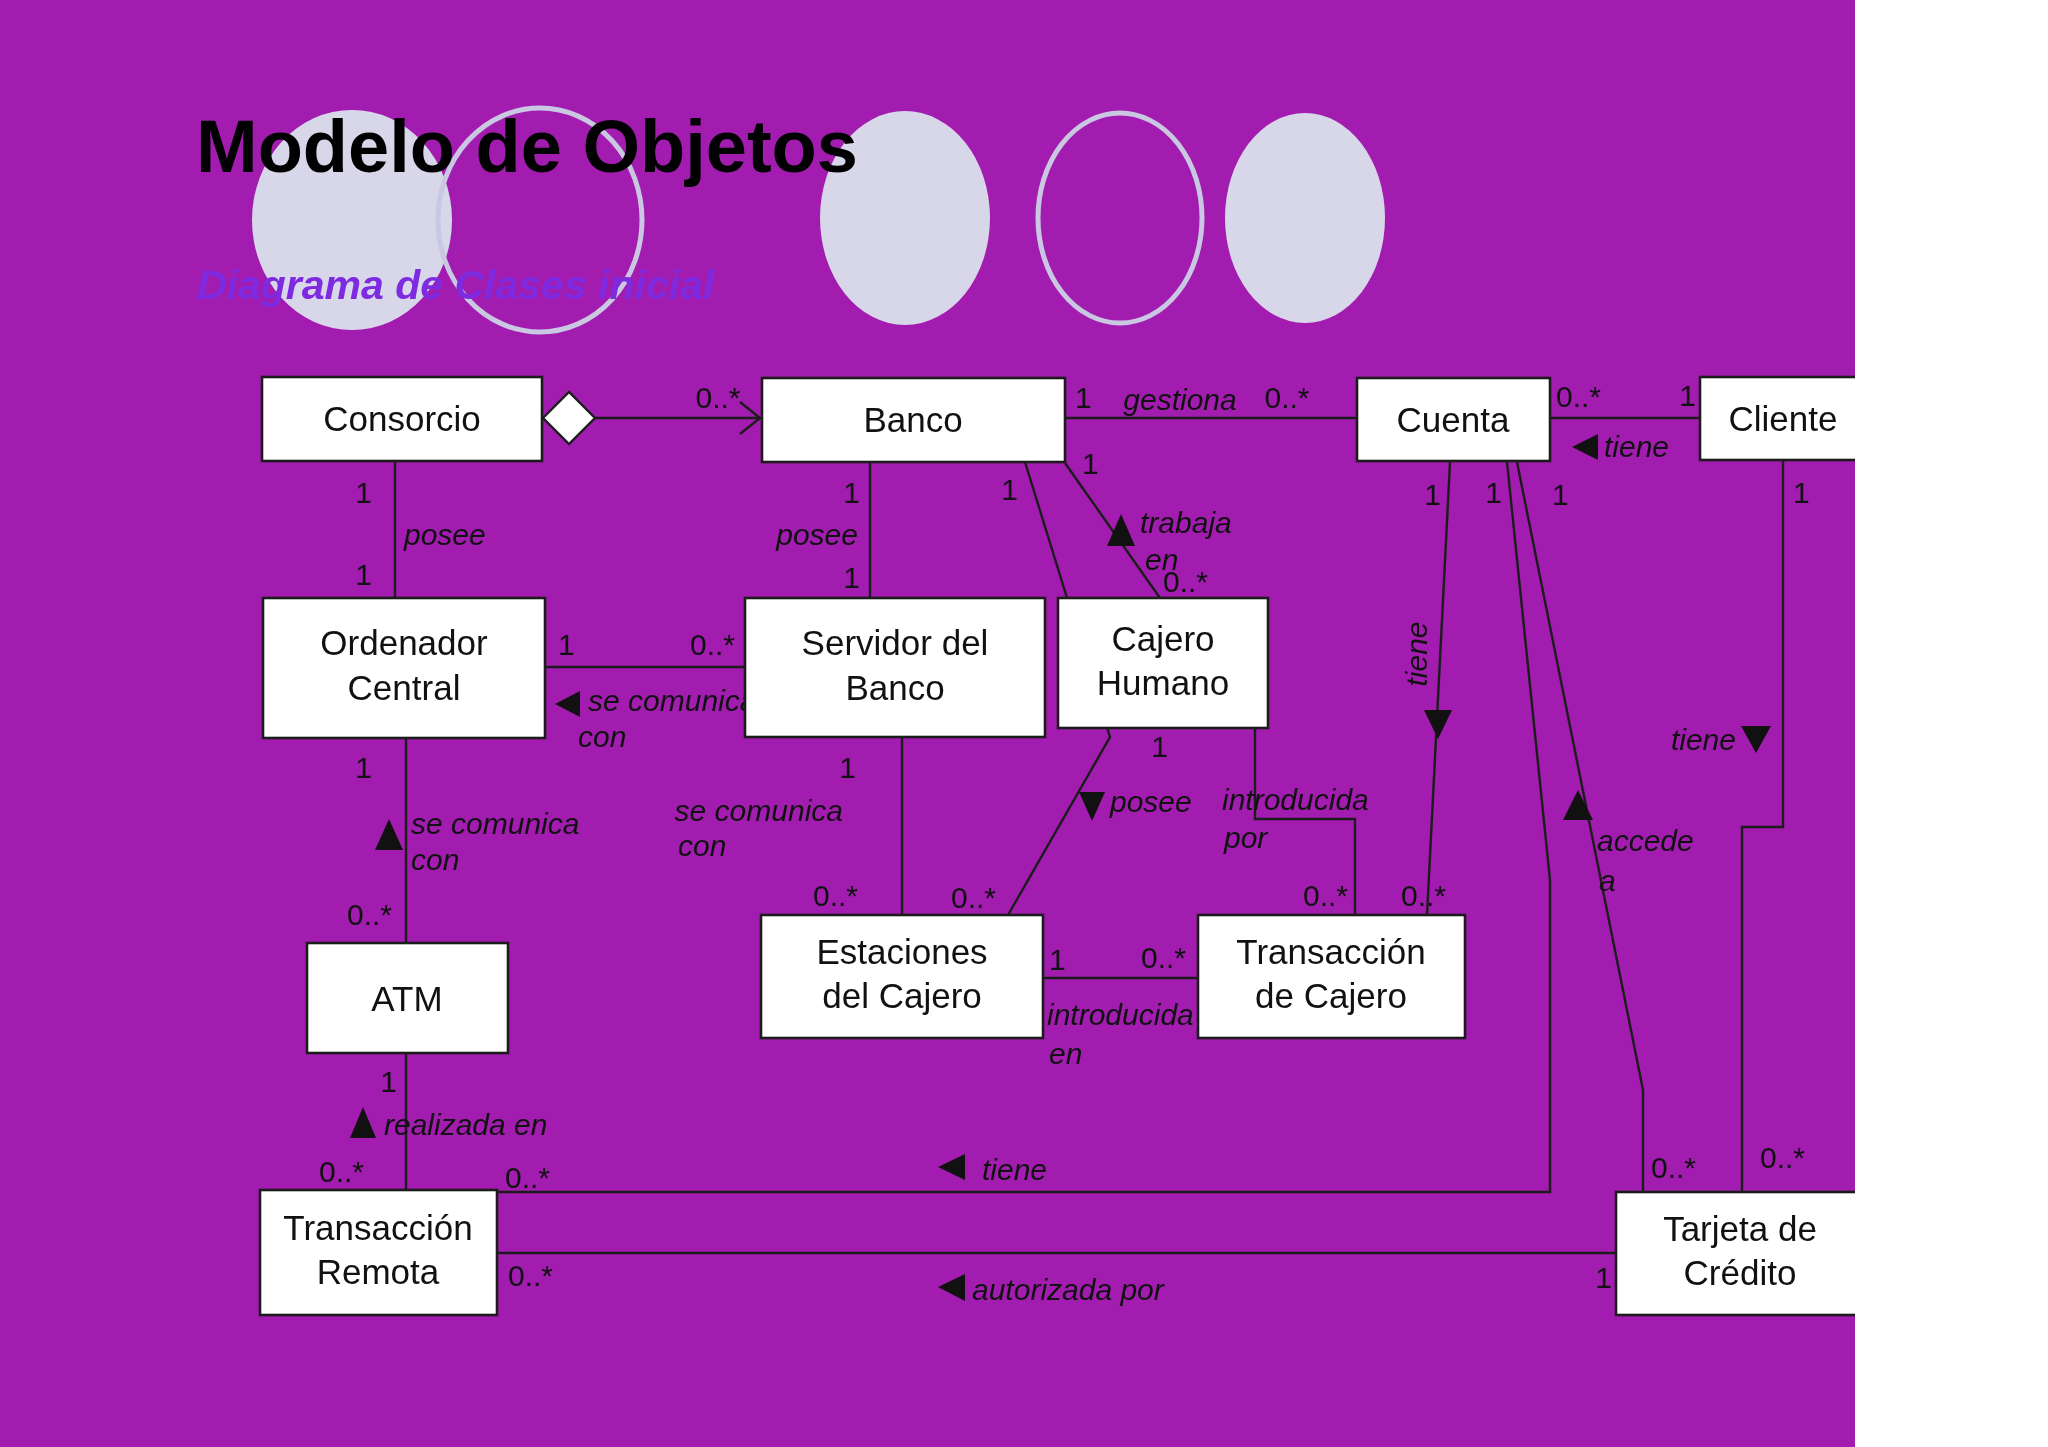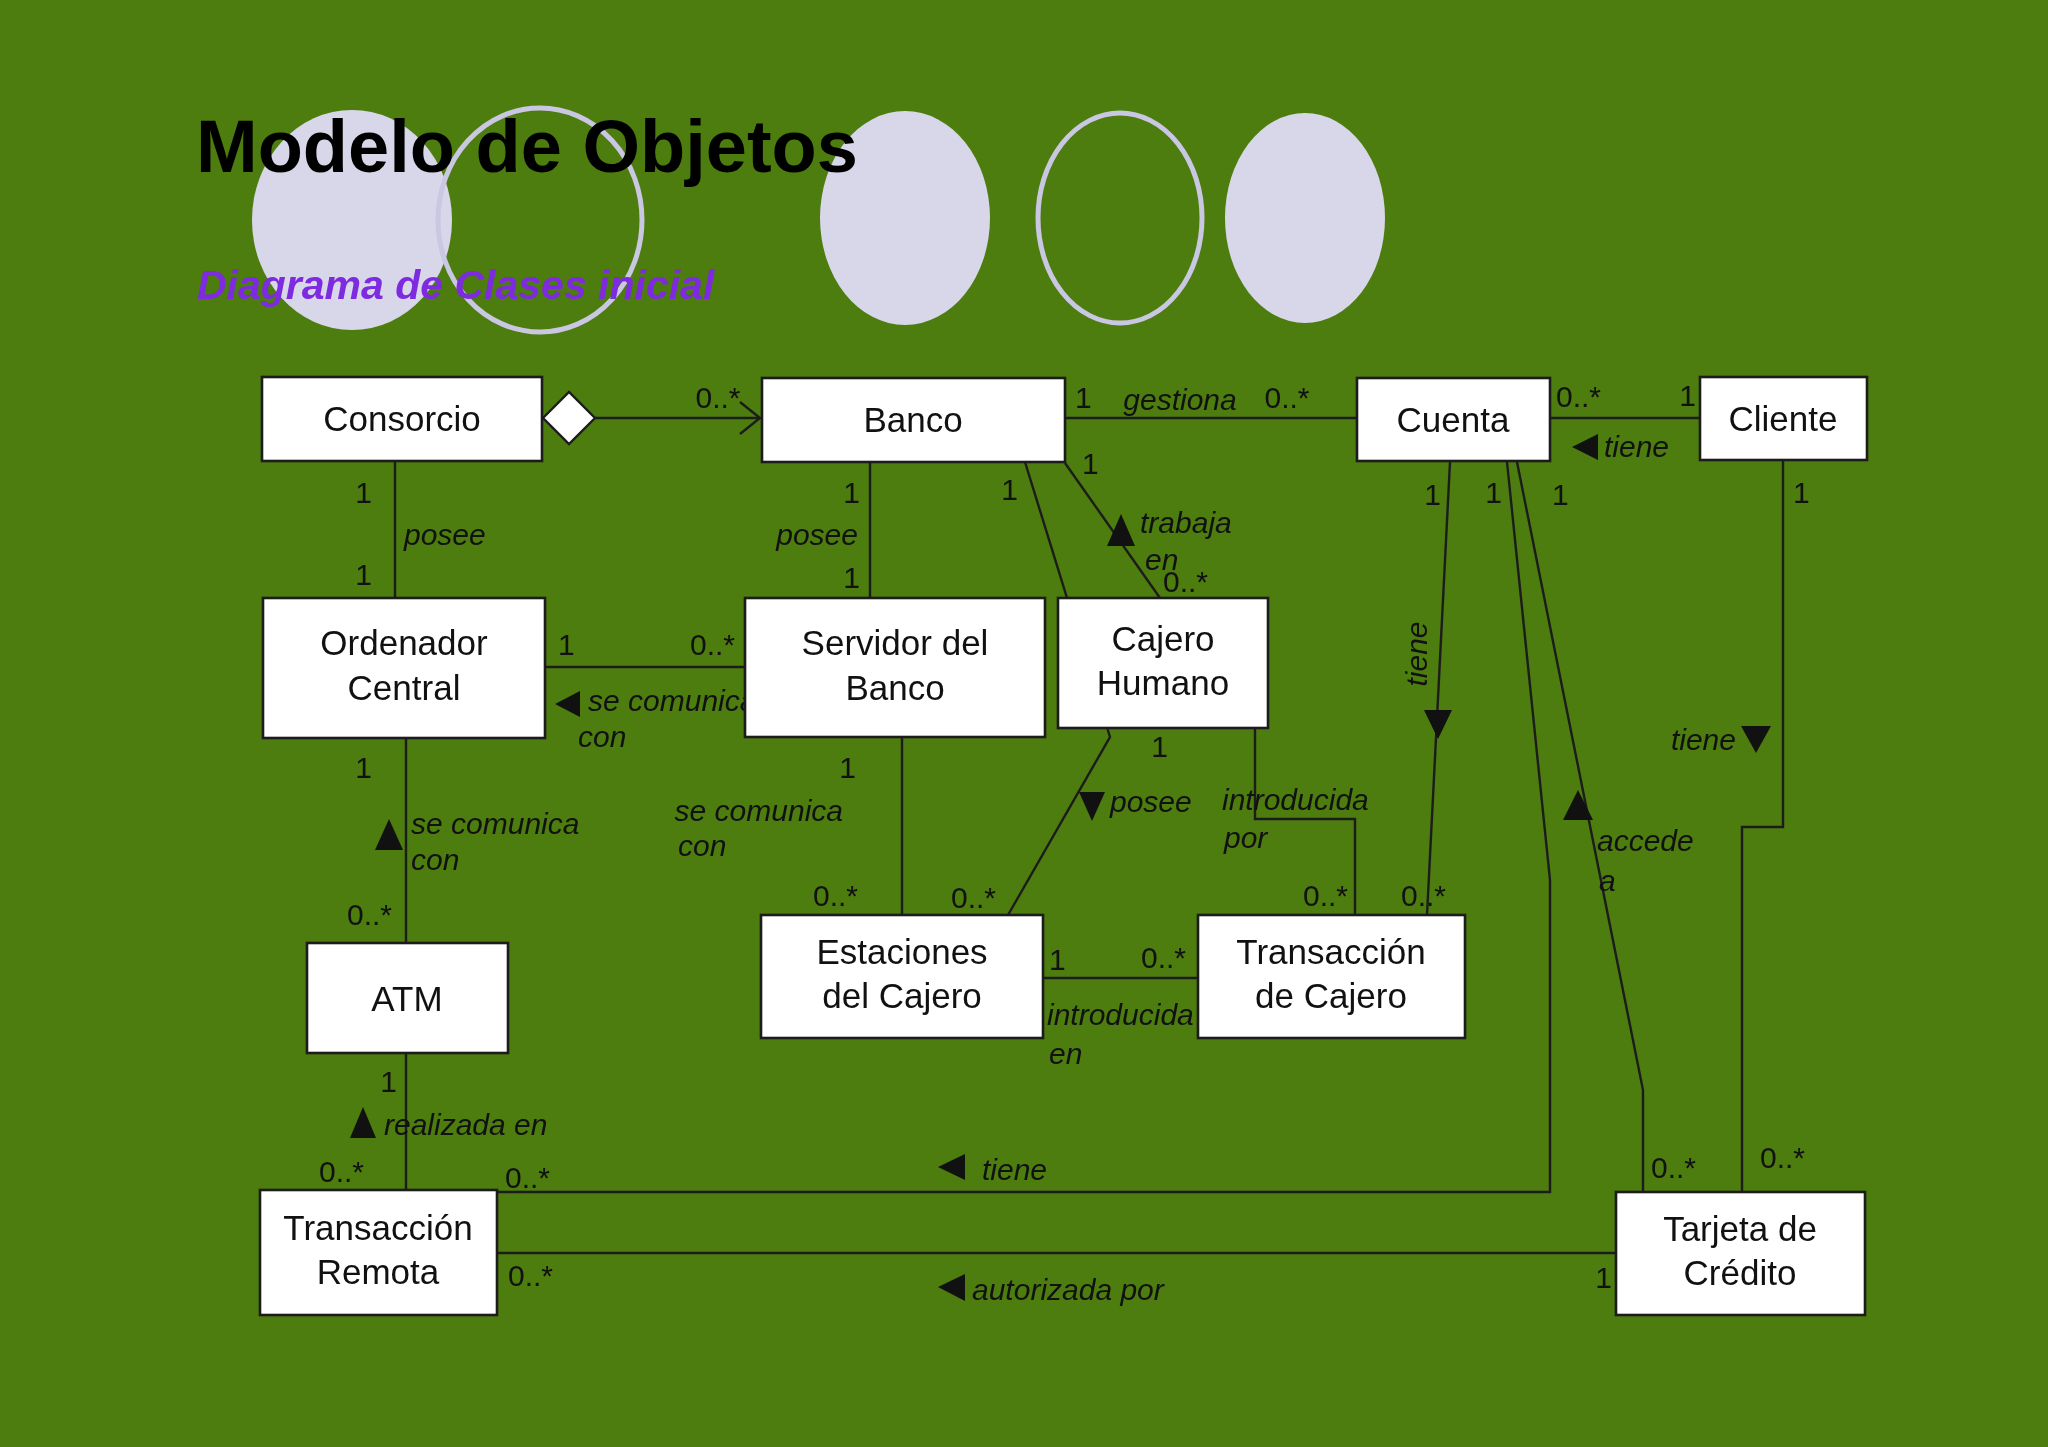--- a/index.html
+++ b/index.html
@@ -1,16 +1,16 @@
 <!DOCTYPE html>
 <html><head>
 <meta charset="utf-8">
 <style>
   html,body{margin:0;padding:0;background:#ffffff;}
-  .slide{position:relative;width:2048px;height:1447px;background:#4d7c0f;overflow:hidden;
+  .slide{position:relative;width:1855px;height:1447px;background:#a21caf;overflow:hidden;
          font-family:"Liberation Sans", sans-serif;}
   svg{display:block;}
   .title-text{font-family:"Liberation Sans",sans-serif;font-size:74px;font-weight:bold;fill:#000000;}
   .subtitle-text{font-family:"Liberation Sans",sans-serif;font-size:41px;font-weight:bold;font-style:italic;}
   .clsname{font-family:"Liberation Sans",sans-serif;font-size:35px;fill:#111111;}
   .mult{font-family:"Liberation Sans",sans-serif;font-size:30px;fill:#111111;}
   .role{font-family:"Liberation Sans",sans-serif;font-size:30px;font-style:italic;fill:#111111;}
   .edge{stroke:#1c1c1c;stroke-width:2.4;fill:none;}
   .boxr{fill:#ffffff;stroke:#1c1c1c;stroke-width:2.6;}
   .tri{fill:#111111;stroke:none;}

